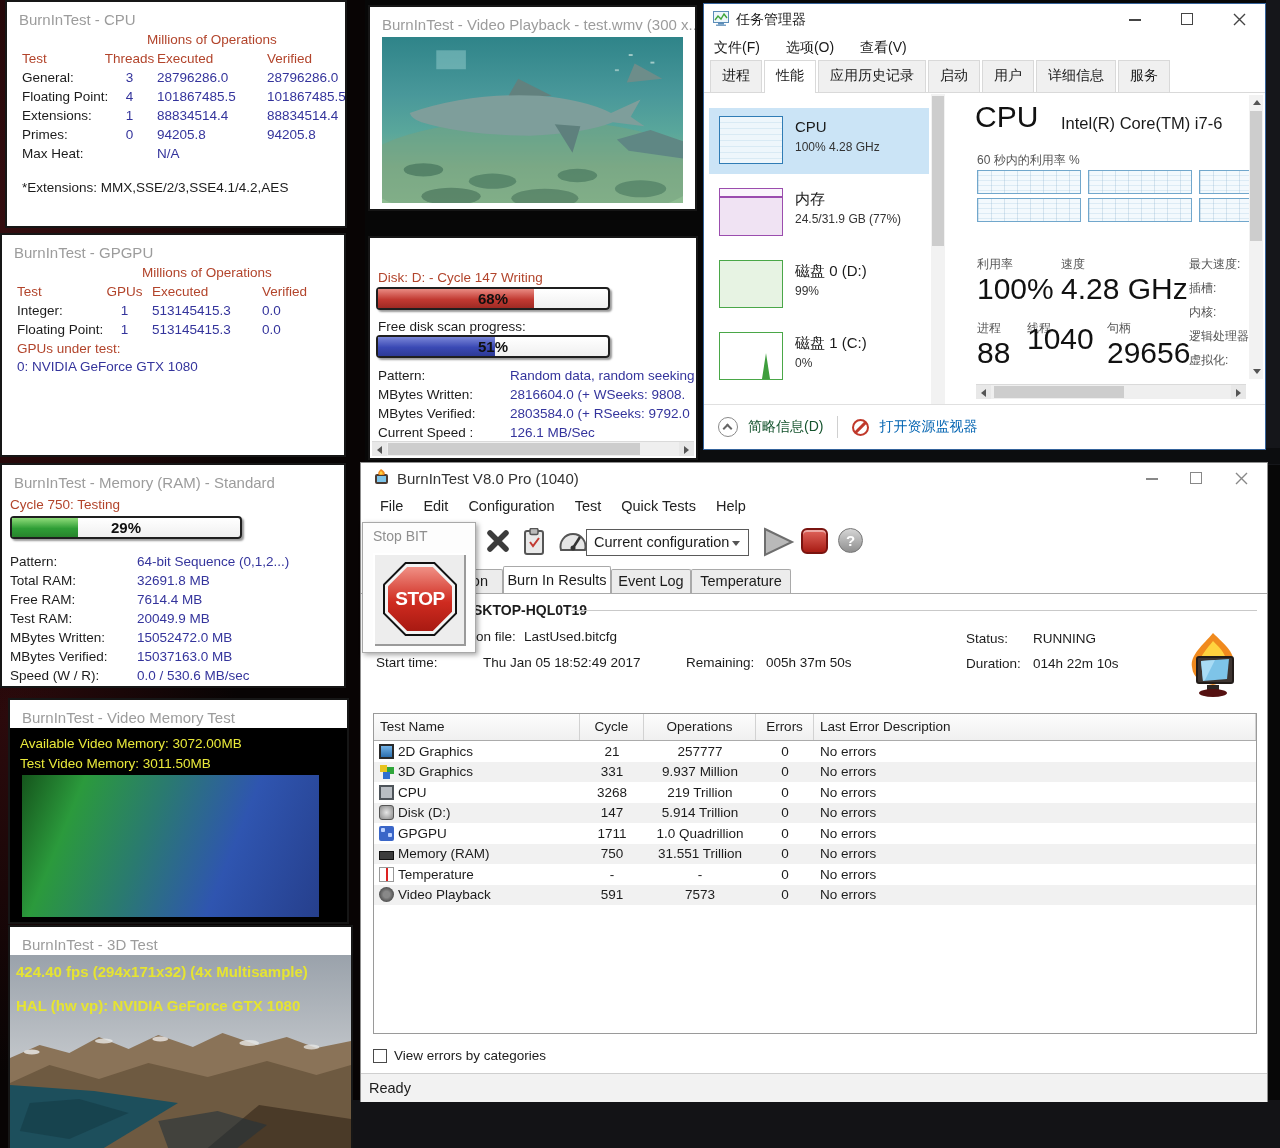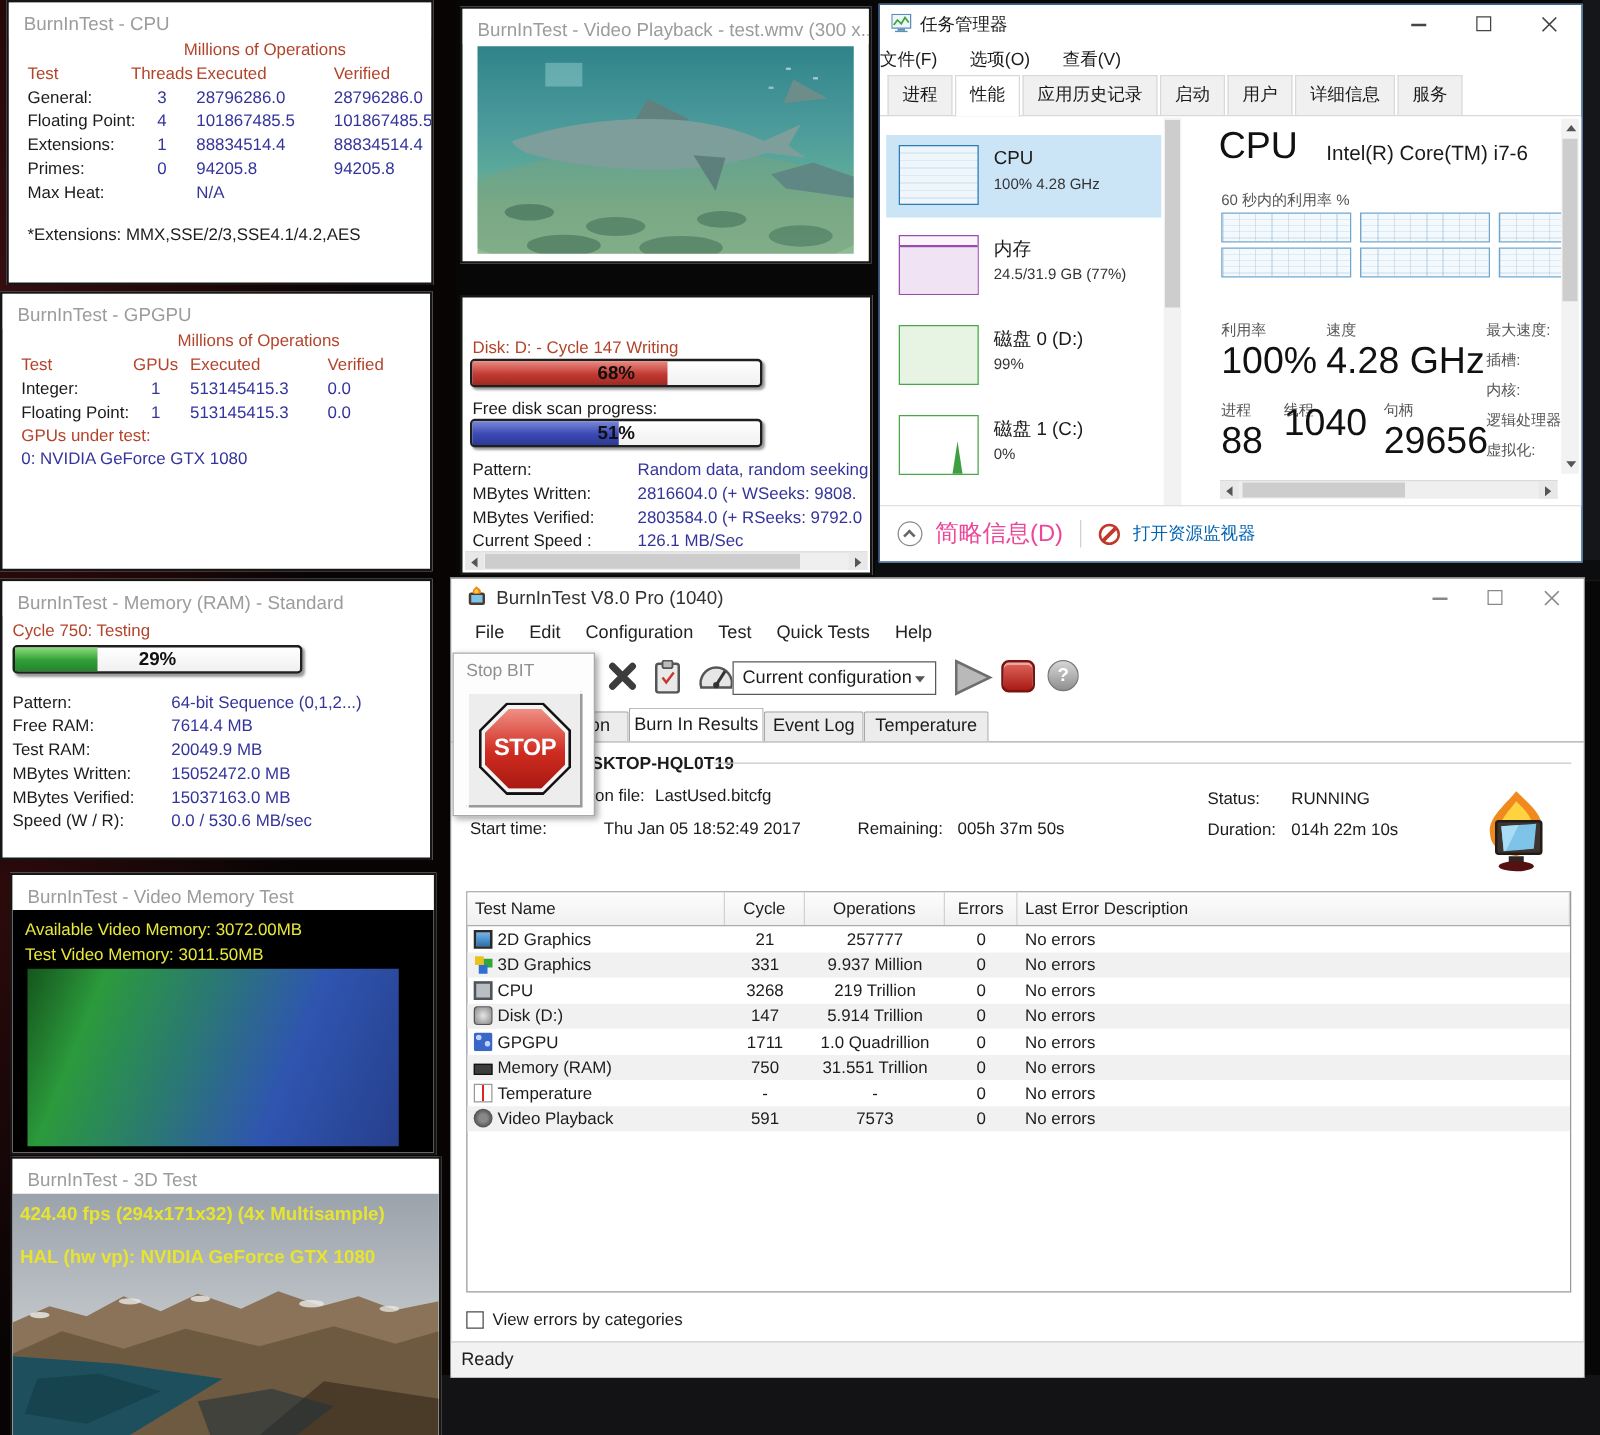--- a/index.html
+++ b/index.html
@@ -69,21 +69,21 @@
   
   #taskmgr { position:absolute; left:703px; top:3px; width:563px; height:447px; background:#fff;
              border:1px solid #35639b; font-size:14px; color:#1a1a1a; }
   .tm-titlebar { position:relative; height:30px; }
   .tm-title { position:absolute; left:32px; top:7px; font-size:14px; }
   .tm-appicon { position:absolute; left:9px; top:7px; }
   .winctl { position:absolute; top:0; height:30px; width:46px; }
   .wc-min i { position:absolute; left:17px; top:15px; width:12px; height:1.5px; background:#444; }
   .wc-max i { position:absolute; left:16px; top:9px; width:12px; height:12px; border:1.5px solid #444; }
   .wc-close svg { position:absolute; left:16px; top:9px; }
-  .tm-menubar { height:28px; display:flex; align-items:center; gap:26px; font-size:14px; }
+  .tm-menubar { height:28px; padding-left:10px; display:flex; align-items:center; gap:26px; font-size:14px; }
   .tm-tabs { height:31px; border-bottom:1px solid #d9d9d9; padding-left:6px; display:flex; align-items:flex-end; }
   .tm-tab { padding:6px 11px 7px; font-size:14px; color:#1a1a1a; background:#f0f0f0;
             border:1px solid #d9d9d9; border-bottom:none; margin-right:2px; }
   .tm-tab.sel { background:#fff; position:relative; top:1px; padding-bottom:8px; }
   .tm-content { position:absolute; left:0; top:90px; right:0; bottom:45px; overflow:hidden; background:#fff; }
   .tm-item { position:absolute; left:5px; width:220px; height:66px; }
   .tm-item.sel { background:#cbe4f6; }
   .tm-thumb { position:absolute; left:10px; top:8px; width:64px; height:48px; background:#fff; }
   .th-cpu { border:1px solid #2f7cb5;
     background:repeating-linear-gradient(to bottom,#eef6fb 0 5px,#d9eaf4 5px 6px); }
@@ -107,21 +107,21 @@
   .tm-sval   { position:absolute; font-size:30px; font-weight:400; color:#111; white-space:nowrap; }
   .tm-footer { position:absolute; left:0; bottom:0; right:0; height:45px; border-top:1px solid #e0e0e0;
                display:flex; align-items:center; padding-left:14px; gap:10px; }
   .circ-chev { width:20px; height:20px; border:1.5px solid #8a8a8a; border-radius:50%; position:relative; }
   .circ-chev i { position:absolute; left:5px; top:7px; width:7px; height:7px; border-left:2px solid #666;
                  border-top:2px solid #666; transform:rotate(45deg); }
   .vline { width:1px; height:22px; background:#d0d0d0; margin:0 4px; }
   .nosym { width:17px; height:17px; border:2.5px solid #c0392b; border-radius:50%; position:relative; }
   .nosym i { position:absolute; left:-1px; top:5px; width:15px; height:2.5px; background:#c0392b; transform:rotate(-45deg); }
   .tm-link { color:#0063b1; font-size:14px; }
-  .tm-detail { font-size:19px; color:#ec4899; }
+  .tm-detail { font-size:14px; color:#14532d; }
 
   
   #mainwin { position:absolute; left:360px; top:462px; width:908px; height:640px;
              background:#fff; border:1px solid #8f8f8f; font-size:13.5px; color:#1c1c1c; }
   .mw-titlebar { position:relative; height:30px; }
   .mw-title { position:absolute; left:36px; top:7px; font-size:15px; color:#333; }
   .mw-appicon { position:absolute; left:12px; top:6px; }
   .mw-menubar { position:absolute; left:0; top:32px; height:24px; display:flex; gap:0; padding-left:9px; }
   .mw-menu { padding:3px 10px; font-size:14.5px; color:#222; }
   .mw-toolbar { position:absolute; left:0; top:56px; height:46px; width:100%; }
@@ -281,20 +281,24 @@
     <div class="pbar" style="left:8px; top:51px; width:232px;">
       <div class="pfill pf-green" style="width:29%;"></div>
       <div class="plabel">29%</div>
     </div>
     <div class="abs" style="left:0; top:87px; right:0;">
       <div class="frow frow-mem">
           <span class="blk">Pattern:</span>
           <span class="navy">64-bit Sequence (0,1,2...)</span>
         </div>
       <div class="frow frow-mem">
+          <span class="blk">Total RAM:</span>
+          <span class="navy">32691.8 MB</span>
+        </div>
+      <div class="frow frow-mem">
           <span class="blk">Free RAM:</span>
           <span class="navy">7614.4 MB</span>
         </div>
       <div class="frow frow-mem">
           <span class="blk">Test RAM:</span>
           <span class="navy">20049.9 MB</span>
         </div>
       <div class="frow frow-mem">
           <span class="blk">MBytes Written:</span>
           <span class="navy">15052472.0 MB</span>

